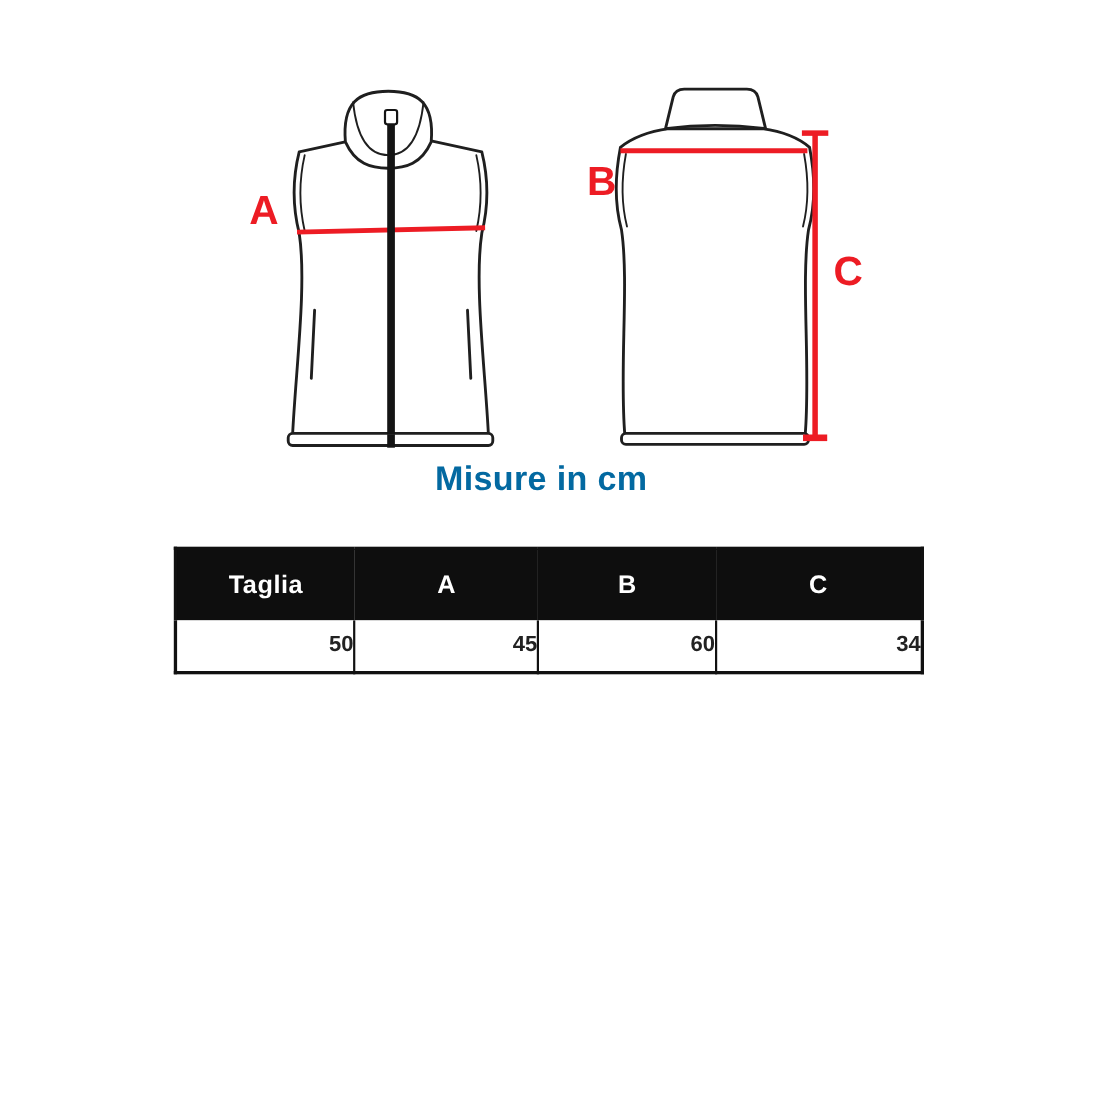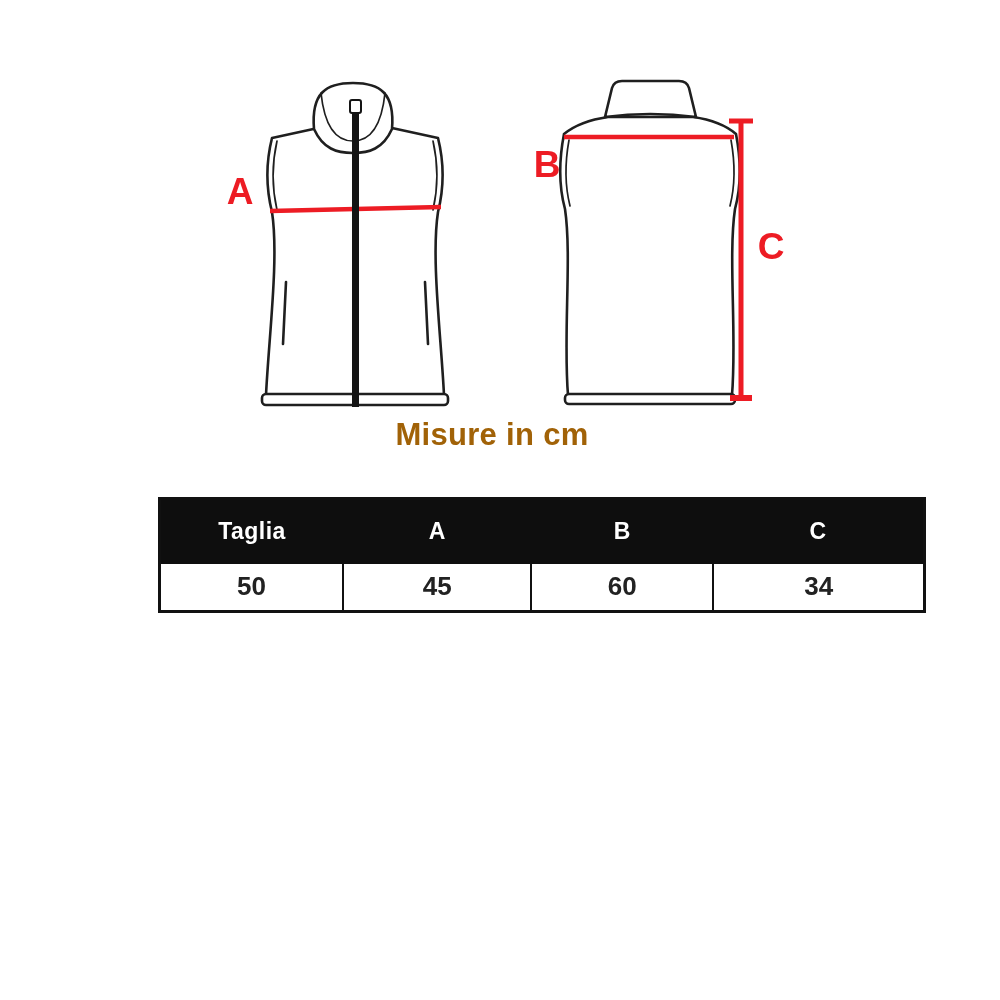--- a/index.html
+++ b/index.html
@@ -19,27 +19,27 @@
   .thin{fill:none;stroke:var(--outline-black);stroke-width:1.7;stroke-linecap:round;}
   .pocket{fill:none;stroke:var(--outline-black);stroke-width:2.6;stroke-linecap:round;}
   .zip{stroke:#141414;stroke-width:7;}
   .zip-hard{fill:#141414;}
   .pull{fill:#ffffff;stroke:#141414;stroke-width:2;}
   .red-line{stroke:var(--accent-red);stroke-linecap:butt;}
   .measure-label{fill:var(--accent-red);font-family:"Liberation Sans",sans-serif;
     font-weight:800;font-size:37px;text-anchor:middle;}
 
   .title{position:absolute;top:417px;left:0;width:984px;text-align:center;
-    font-size:31px;font-weight:800;color:#a16207;letter-spacing:0.3px;}
+    font-size:31px;font-weight:800;color:#0369a1;letter-spacing:0.3px;}
 
-  .table-wrap{position:absolute;left:158px;top:497px;width:768px;}
+  .table-wrap{position:absolute;left:158px;top:497px;width:682px;}
   table{width:100%;border-collapse:collapse;border:3px solid #111;table-layout:fixed;}
   th{background:var(--table-header-bg);color:#ffffff;height:65px;
      font-size:23px;font-weight:700;letter-spacing:0.5px;text-align:center;}
-  td{height:48px;text-align:center;font-size:26px;font-weight:700;
+  td{height:48px;text-align:right;font-size:20px;font-weight:700;
      color:var(--table-text);border-left:2.5px solid #111;background:#fff;}
   td:first-child{border-left:none;}
 </style>
 </head>
 <body>
 
 <div class="page">
 
   <svg class="vest-svg" viewBox="0 0 1000 480">
 

